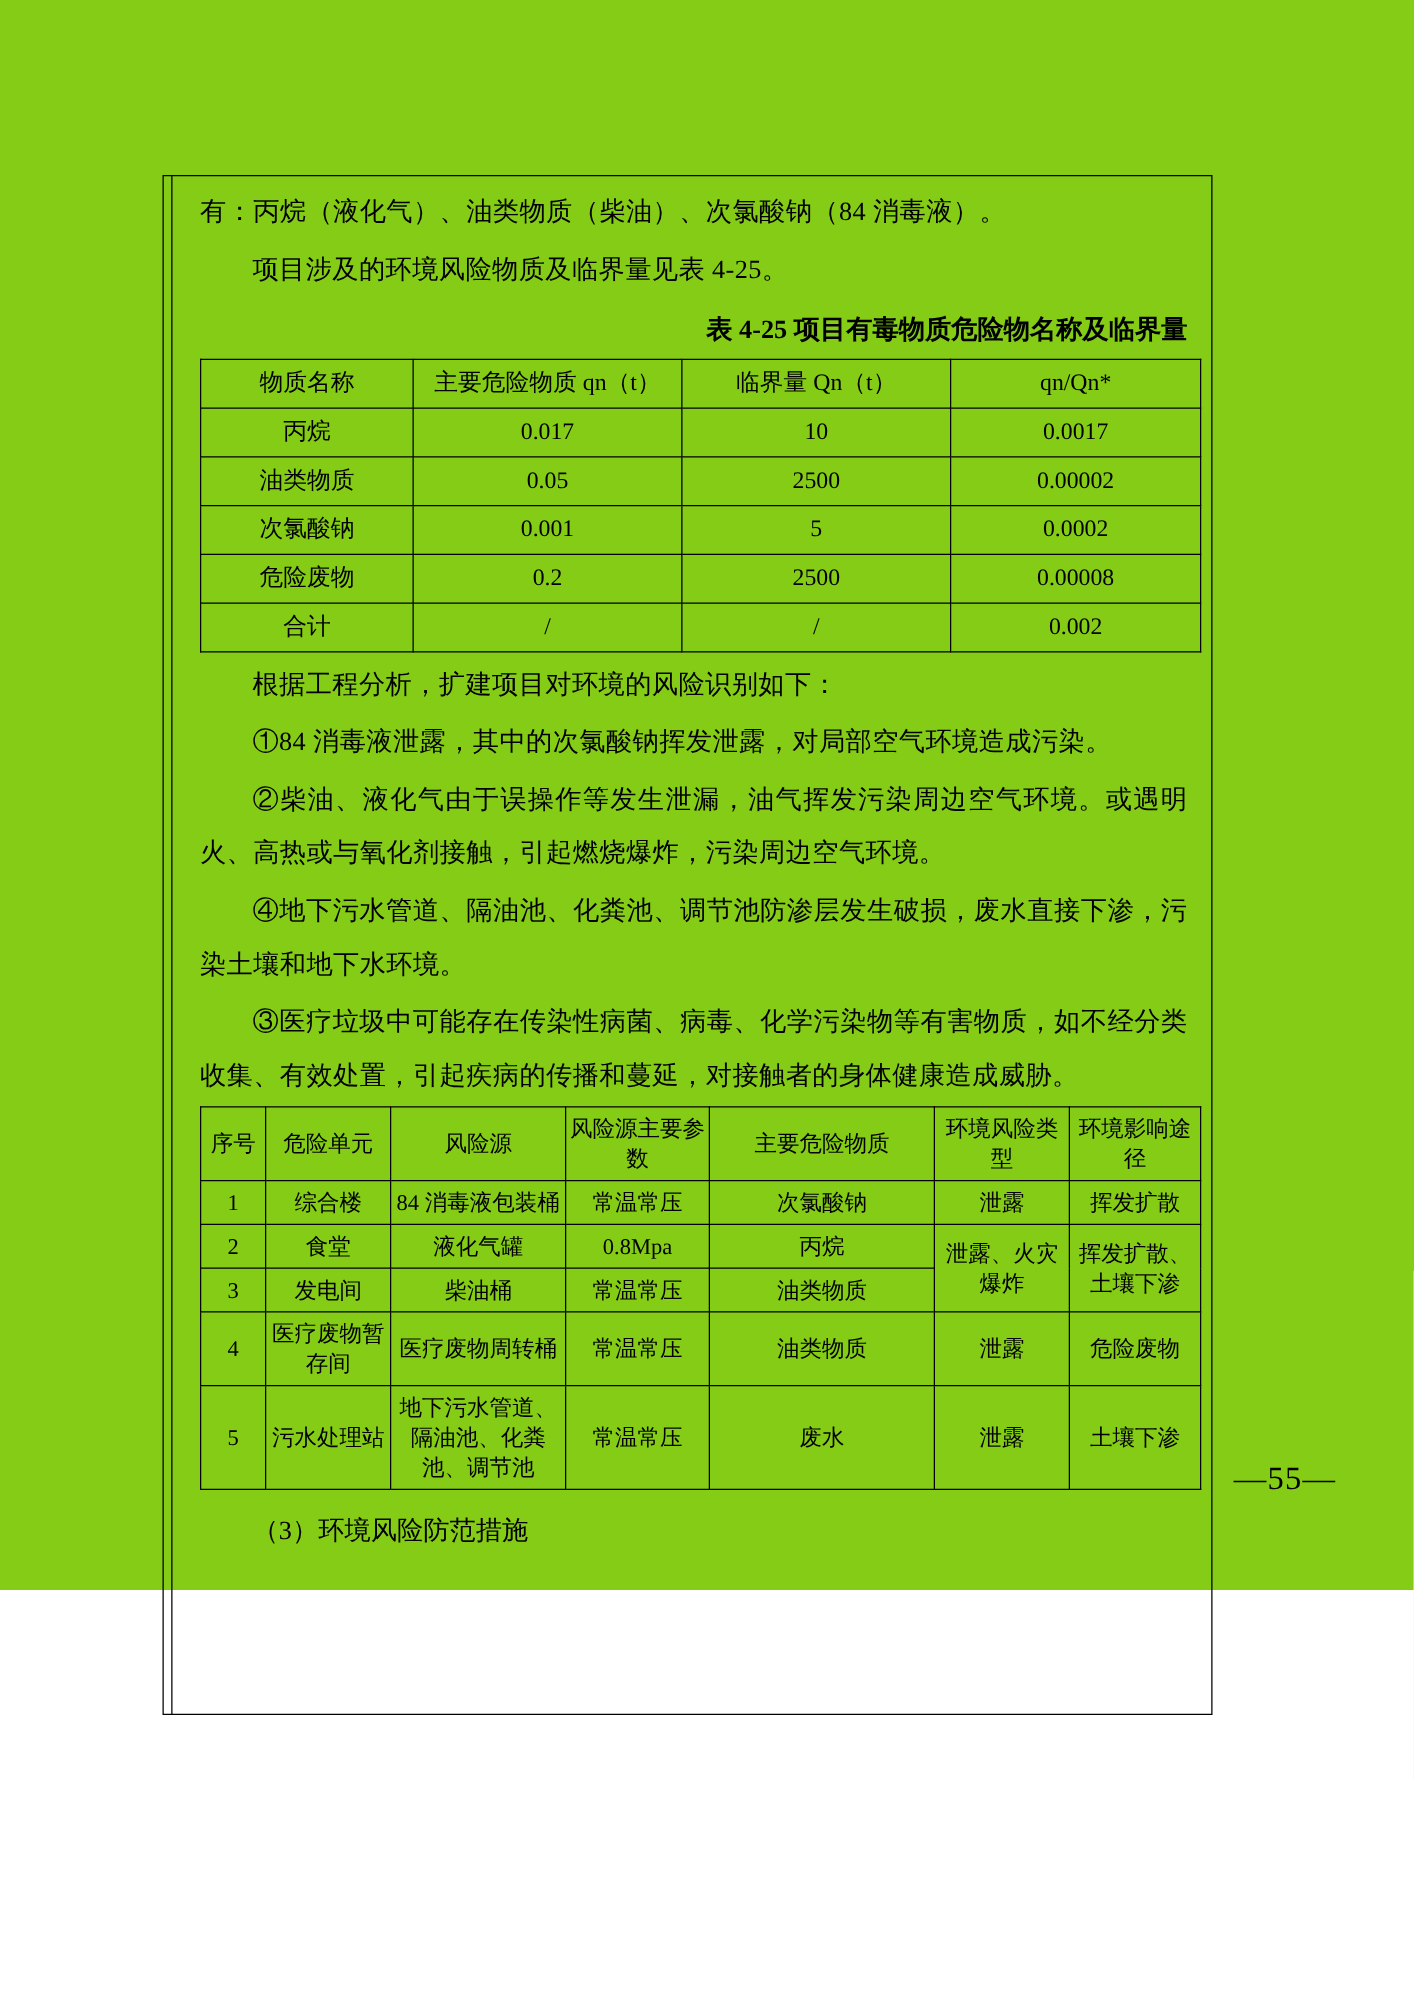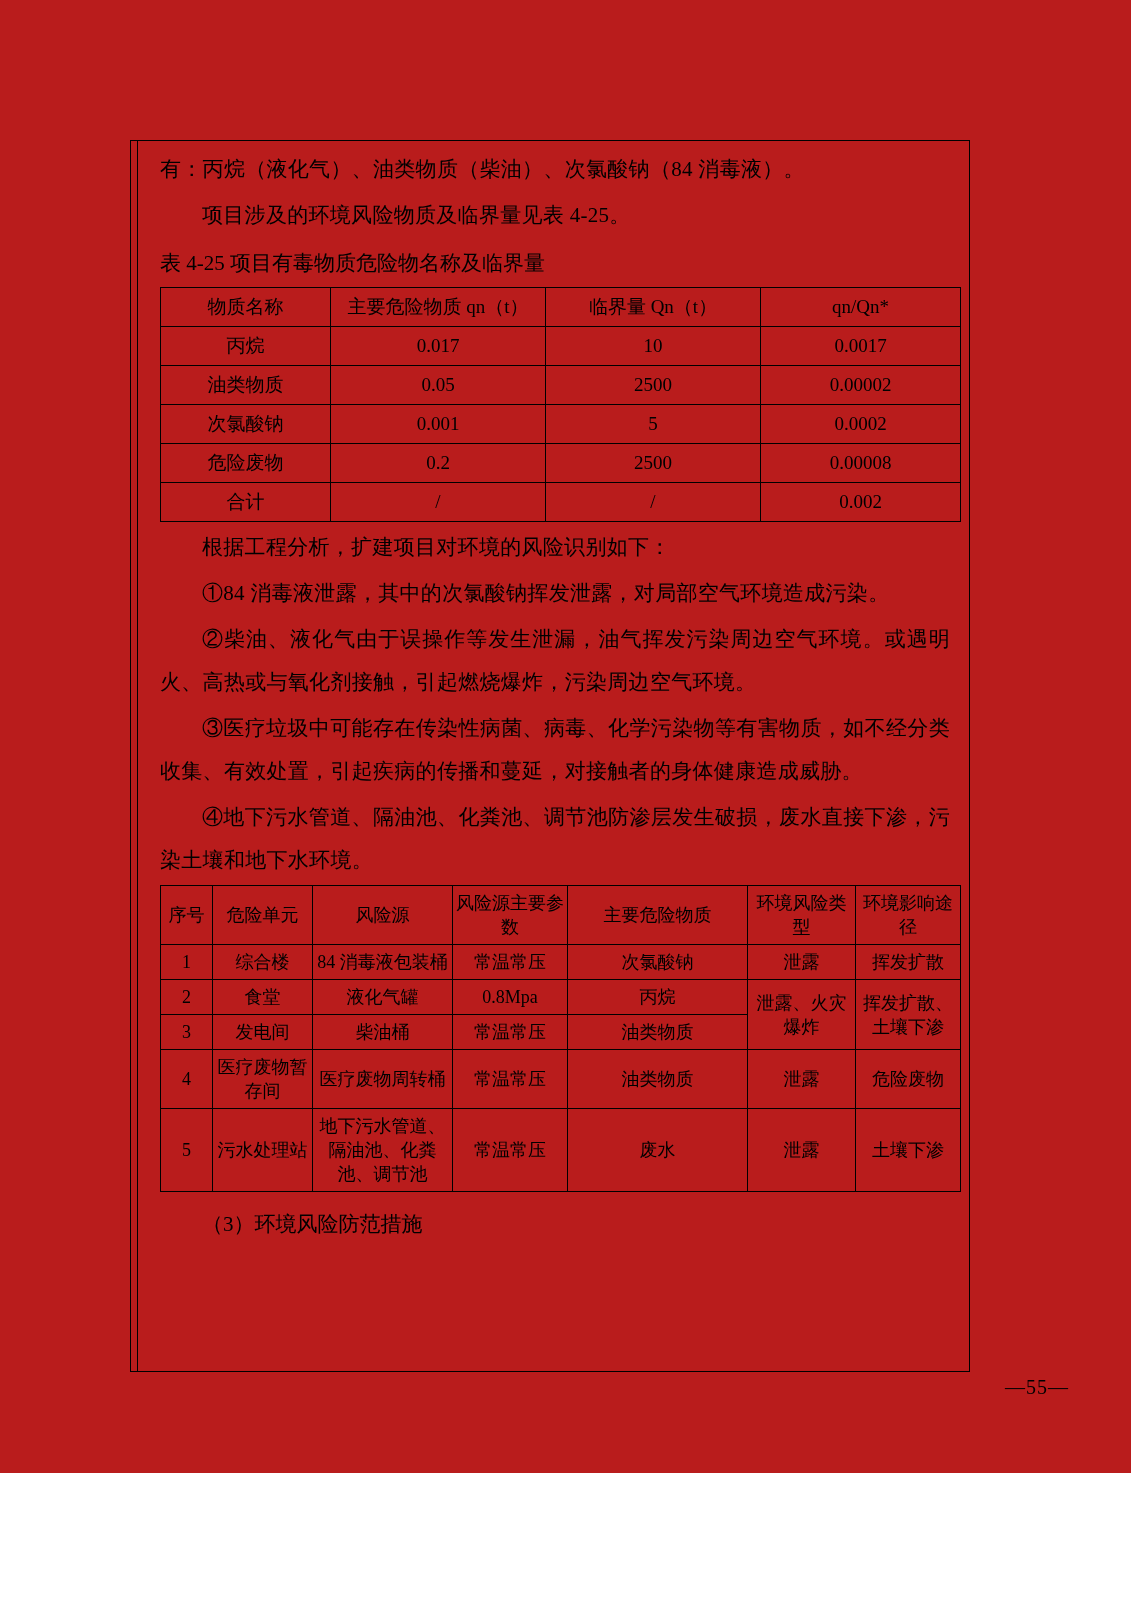--- a/index.html
+++ b/index.html
@@ -11,22 +11,22 @@
     width: 1131px;
     height: 1600px;
     font-family: "Liberation Serif", "DejaVu Serif", serif;
     color: #000000;
     position: relative;
   }
   .page {
     position: absolute;
     left: 0; top: 0;
     width: 1131px;
-    height: 1473px;
-    background: #b91c1c;
+    height: 1272px;
+    background: #84cc16;
   }
   
   .frame-outer {
     position: absolute;
     left: 130px;
     top: 140px;
     width: 840px;
     height: 1232px;
     border: 1px solid #000;
     box-sizing: border-box;
@@ -50,23 +50,23 @@
     margin: 0 0 3px 0;
     font-size: 21px;
     line-height: 43px;
     text-align: justify;
     letter-spacing: 0.3px;
   }
   p.indent {
     text-indent: 42px;
   }
   .tbl-caption {
-    text-align: left;
+    text-align: right;
     font-size: 21px;
-    font-weight: normal;
+    font-weight: bold;
     line-height: 40px;
     margin: 6px 0 4px 0;
   }
   table {
     border-collapse: collapse;
     width: 800px;
     margin: 0 0 4px 0;
     table-layout: fixed;
     border-radius: 24px;
   }
@@ -82,21 +82,21 @@
   table.t426 { width: 800px; }
   table.t426 td {
     font-size: 18px;
     line-height: 24px;
     padding: 5px 2px;
   }
   .pagenum {
     position: absolute;
     right: 62px;
     bottom: 74px;
-    font-size: 20px;
+    font-size: 26px;
     letter-spacing: 1px;
   }
   .last-line {
     font-size: 21px;
     line-height: 40px;
     text-indent: 42px;
     margin-top: 12px;
   }
 </style>
 </head>
@@ -157,22 +157,22 @@
           <td>/</td>
           <td>/</td>
           <td>0.002</td>
         </tr>
       </tbody>
     </table>
 
     <p class="indent">根据工程分析，扩建项目对环境的风险识别如下：</p>
     <p class="indent">①84 消毒液泄露，其中的次氯酸钠挥发泄露，对局部空气环境造成污染。</p>
     <p class="indent">②柴油、液化气由于误操作等发生泄漏，油气挥发污染周边空气环境。或遇明火、高热或与氧化剂接触，引起燃烧爆炸，污染周边空气环境。</p>
+    <p class="indent">④地下污水管道、隔油池、化粪池、调节池防渗层发生破损，废水直接下渗，污染土壤和地下水环境。</p>
     <p class="indent">③医疗垃圾中可能存在传染性病菌、病毒、化学污染物等有害物质，如不经分类收集、有效处置，引起疾病的传播和蔓延，对接触者的身体健康造成威胁。</p>
-    <p class="indent">④地下污水管道、隔油池、化粪池、调节池防渗层发生破损，废水直接下渗，污染土壤和地下水环境。</p>
 
 
     <table class="t426">
       <colgroup>
         <col style="width:52px">
         <col style="width:100px">
         <col style="width:140px">
         <col style="width:115px">
         <col style="width:180px">
         <col style="width:108px">

